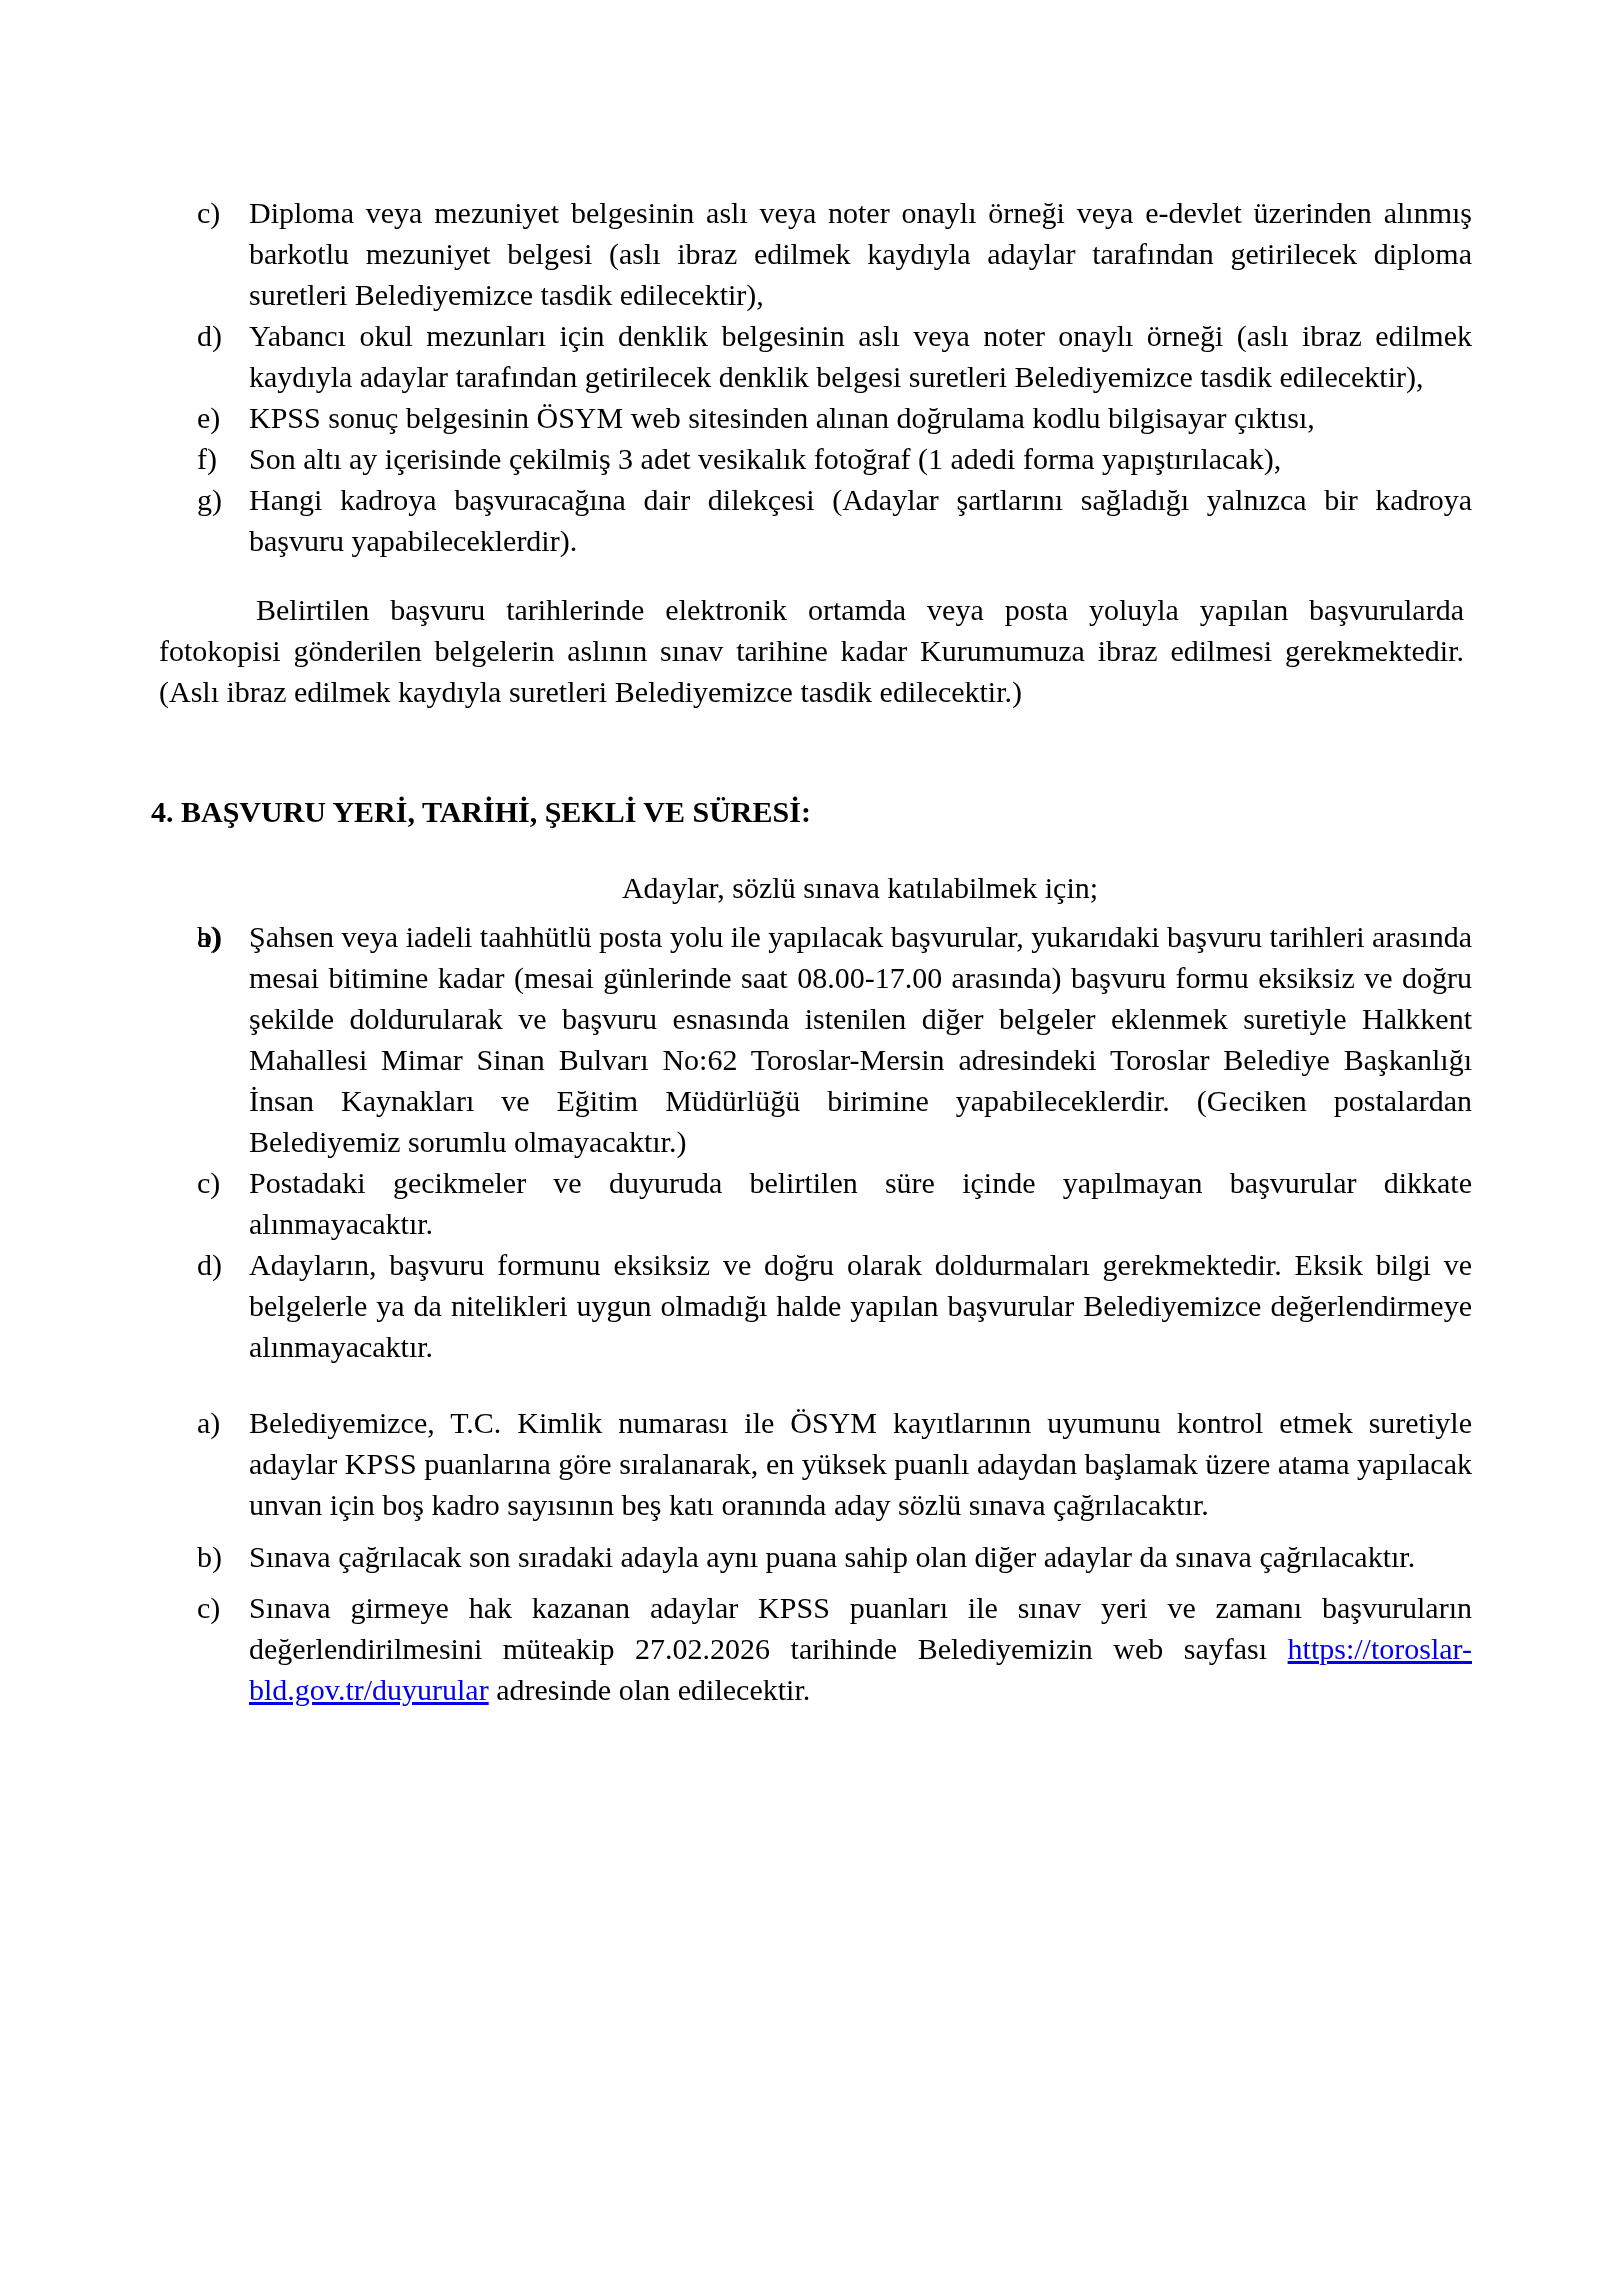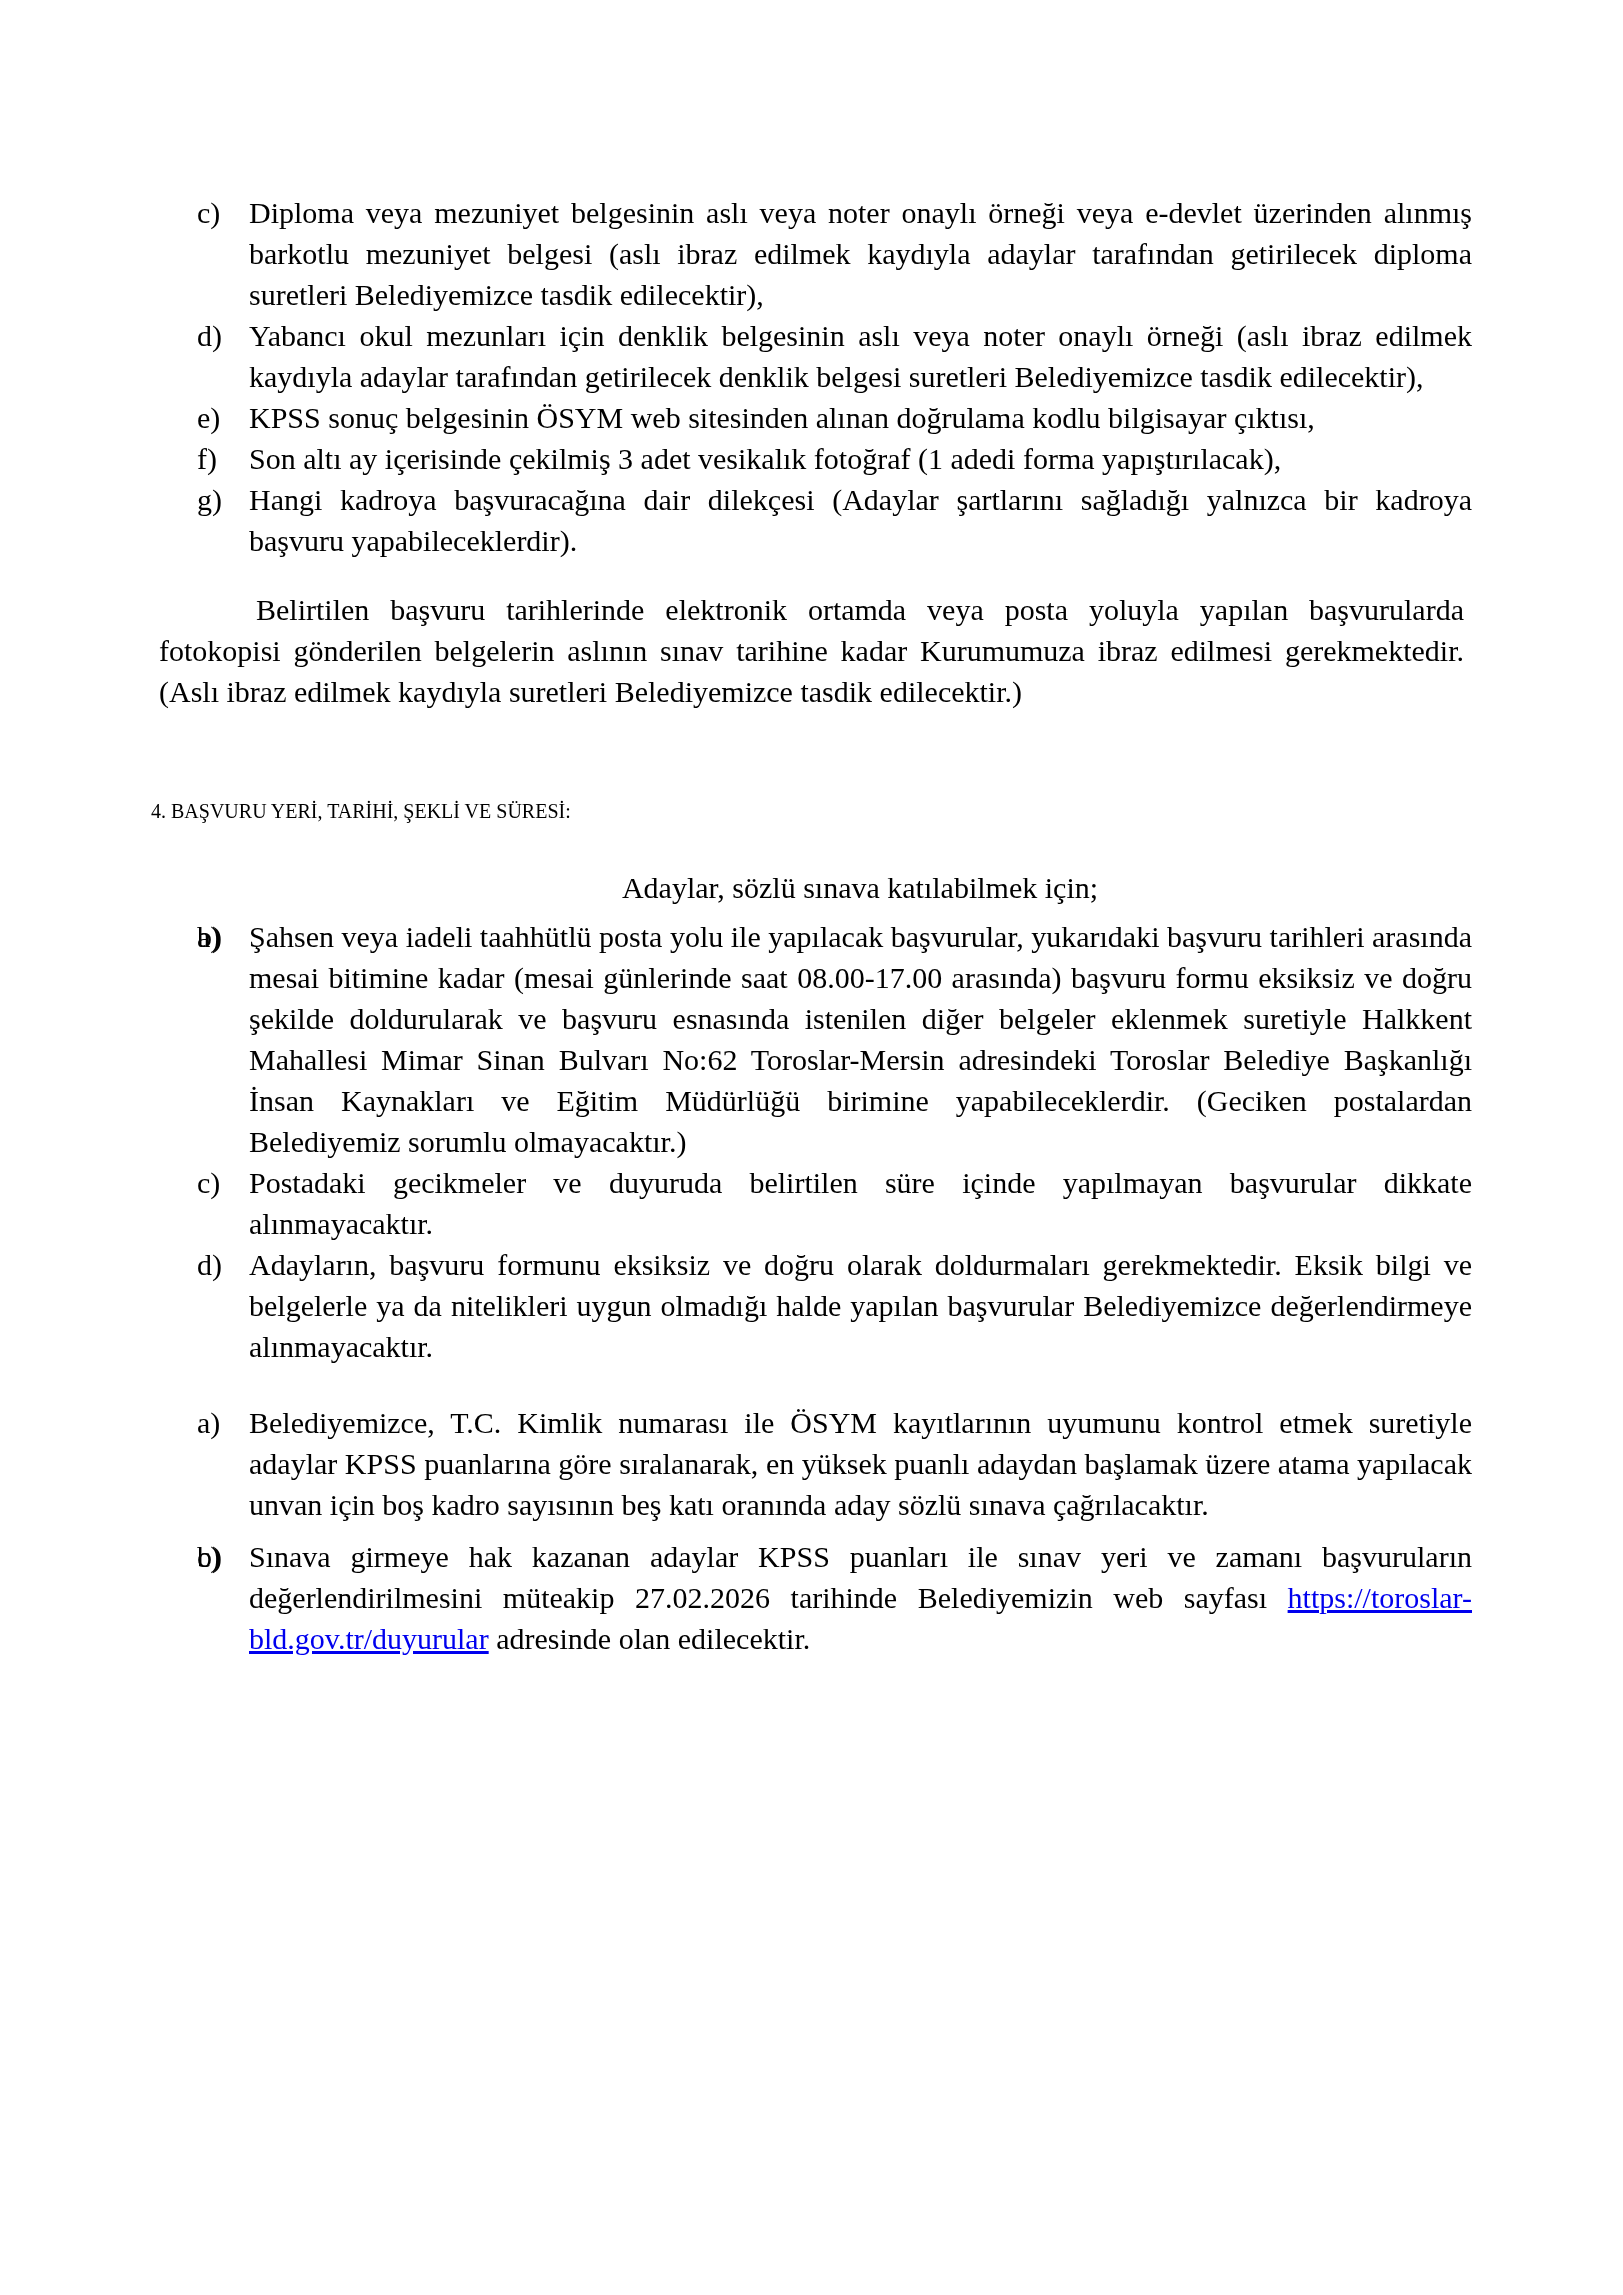--- a/index.html
+++ b/index.html
@@ -42,22 +42,22 @@
     margin: 8px;
     text-align: justify;
   }
   .para-indent {
     text-indent: 97px;
   }
   .para1 {
     margin-top: 28px;
   }
   .heading {
-    font-weight: normal;
-    font-size: 20px;
+    font-weight: bold;
+    font-size: 30px;
     line-height: 41px;
     margin: 0;
   }
   .heading4 {
     margin-top: 79px;
   }
   .intro {
     margin-top: 35px;
     text-align: center;
     text-indent: 97px;
@@ -143,20 +143,21 @@
   </ol>
 
 
   <ol class="doc-list list5">
     <li>
       <span class="lbl">a)</span>
       <span class="txt">Belediyemizce, T.C. Kimlik numarası ile ÖSYM kayıtlarının uyumunu kontrol etmek suretiyle adaylar KPSS puanlarına göre sıralanarak, en yüksek puanlı adaydan başlamak üzere atama yapılacak unvan için boş kadro sayısının beş katı oranında aday sözlü sınava çağrılacaktır.</span>
     </li>
     <li>
       <span class="lbl">b)</span>
+      <span class="txt">Sınava çağrılacak son sıradaki adayla aynı puana sahip olan diğer adaylar da sınava çağrılacaktır.</span>
     </li>
     <li>
       <span class="lbl">c)</span>
       <span class="txt"><span>Sınava girmeye hak kazanan adaylar KPSS puanları ile sınav yeri ve zamanı başvuruların değerlendirilmesini müteakip 27.02.2026 tarihinde Belediyemizin web sayfası </span><a class="link">https://toroslar-bld.gov.tr/duyurular</a><span> adresinde olan edilecektir.</span></span>
     </li>
   </ol>
 
 </div>
 
 

